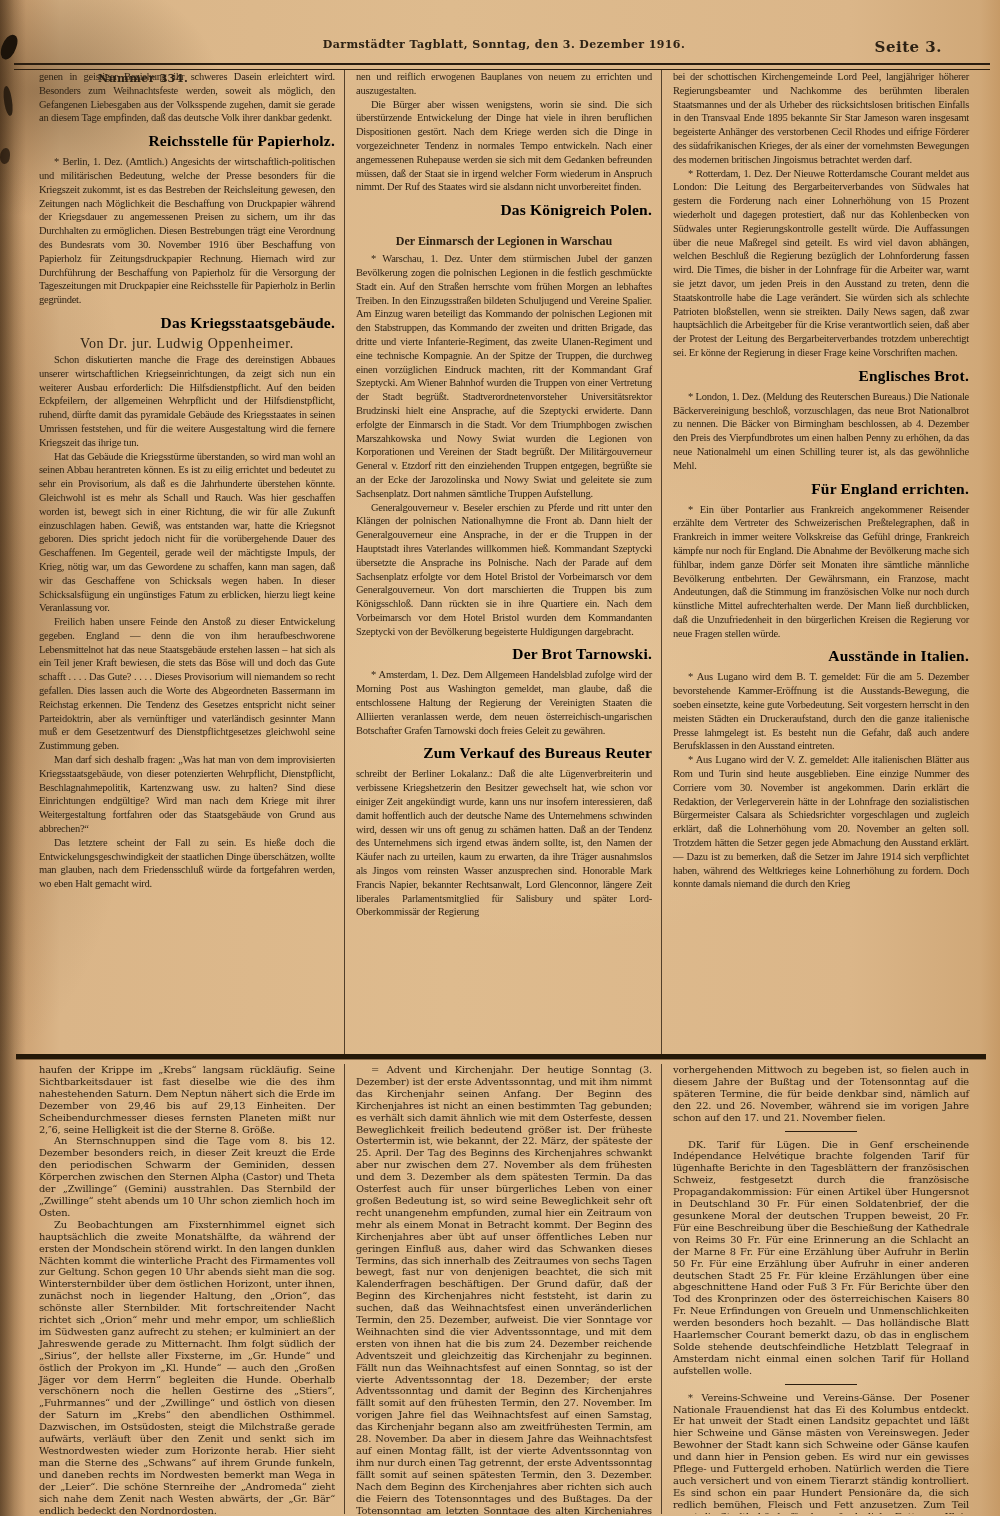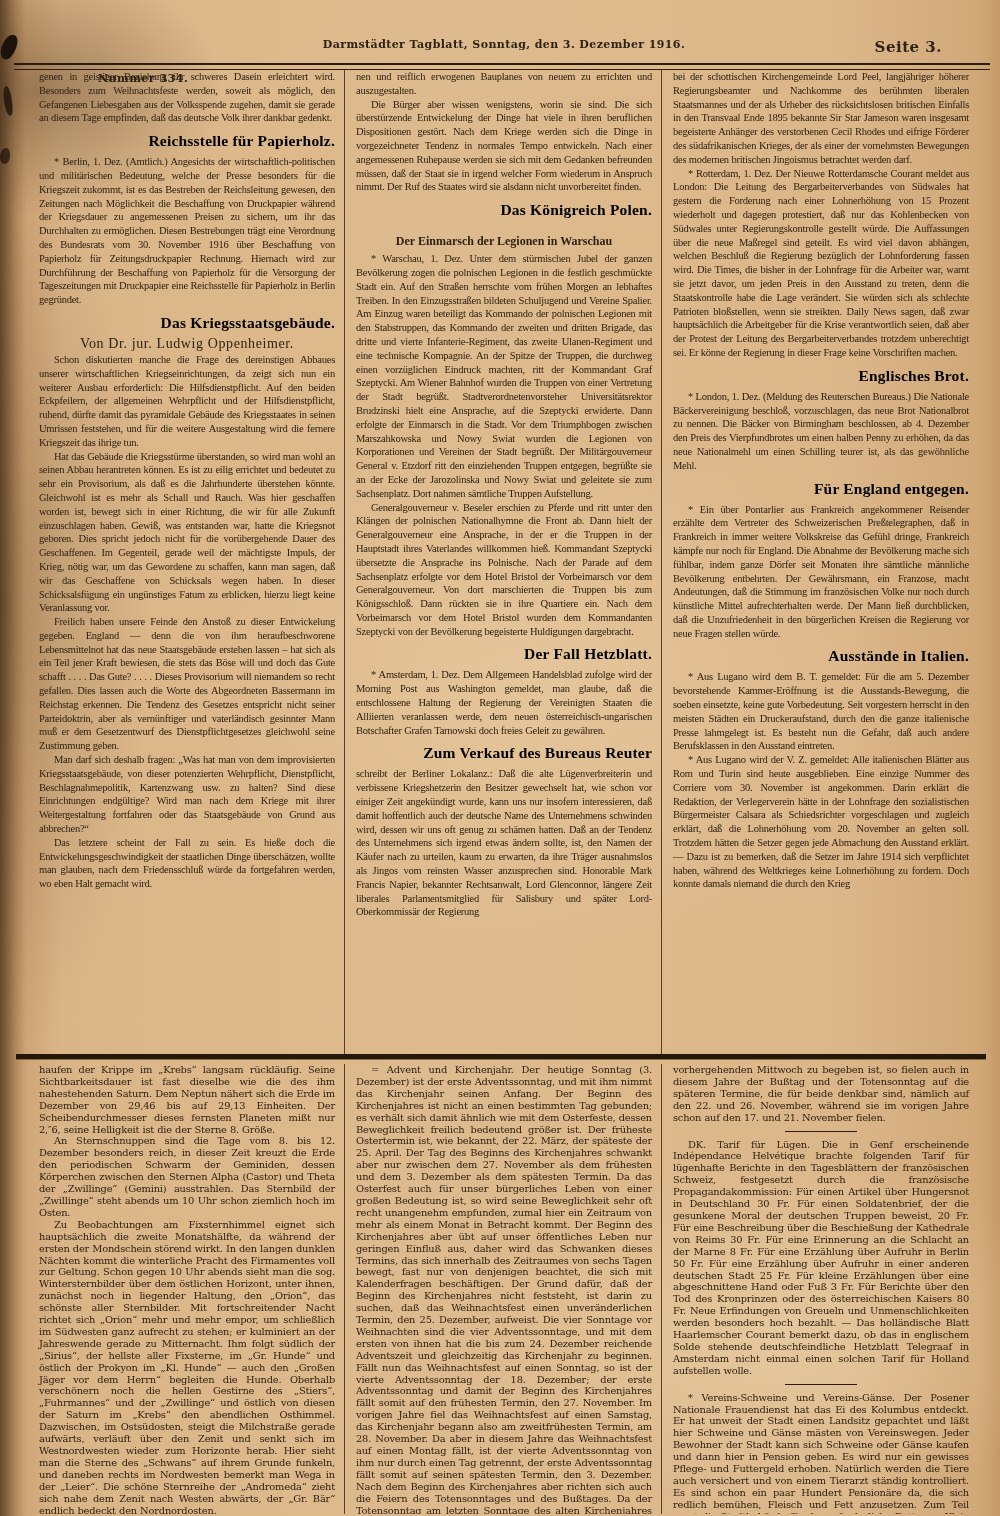--- a/index.html
+++ b/index.html
@@ -81,31 +81,31 @@
       <p class="a-paragraph">Man darf sich deshalb fragen: „Was hat man von dem improvisierten Kriegsstaatsgebäude, von dieser potenzierten Wehrpflicht, Dienstpflicht, Beschlagnahmepolitik, Kartenzwang usw. zu halten? Sind diese Einrichtungen endgültige? Wird man nach dem Kriege mit ihrer Weitergestaltung fortfahren oder das Staatsgebäude von Grund aus abbrechen?“</p>
       <p class="a-paragraph">Das letztere scheint der Fall zu sein. Es hieße doch die Entwickelungsgeschwindigkeit der staatlichen Dinge überschätzen, wollte man glauben, nach dem Friedensschluß würde da fortgefahren werden, wo eben Halt gemacht wird.</p>
     </div>
   <div class="col">
       <p class="a-paragraph no-indent">nen und reiflich erwogenen Bauplanes von neuem zu errichten und auszugestalten.</p>
       <p class="a-paragraph">Die Bürger aber wissen wenigstens, worin sie sind. Die sich überstürzende Entwickelung der Dinge hat viele in ihren beruflichen Dispositionen gestört. Nach dem Kriege werden sich die Dinge in vorgezeichneter Tendenz in normales Tempo entwickeln. Nach einer angemessenen Ruhepause werden sie sich mit dem Gedanken befreunden müssen, daß der Staat sie in irgend welcher Form wiederum in Anspruch nimmt. Der Ruf des Staates wird sie alsdann nicht unvorbereitet finden.</p>
       <div class="a-heading">Das Königreich Polen.</div>
       <div class="a-subheading">Der Einmarsch der Legionen in Warschau</div>
       <p class="a-paragraph">* Warschau, 1. Dez. Unter dem stürmischen Jubel der ganzen Bevölkerung zogen die polnischen Legionen in die festlich geschmückte Stadt ein. Auf den Straßen herrschte vom frühen Morgen an lebhaftes Treiben. In den Einzugsstraßen bildeten Schuljugend und Vereine Spalier. Am Einzug waren beteiligt das Kommando der polnischen Legionen mit den Stabstruppen, das Kommando der zweiten und dritten Brigade, das dritte und vierte Infanterie-Regiment, das zweite Ulanen-Regiment und eine technische Kompagnie. An der Spitze der Truppen, die durchweg einen vorzüglichen Eindruck machten, ritt der Kommandant Graf Szeptycki. Am Wiener Bahnhof wurden die Truppen von einer Vertretung der Stadt begrüßt. Stadtverordnetenvorsteher Universitätsrektor Brudzinski hielt eine Ansprache, auf die Szeptycki erwiderte. Dann erfolgte der Einmarsch in die Stadt. Vor dem Triumphbogen zwischen Marszahkowska und Nowy Swiat wurden die Legionen von Korporationen und Vereinen der Stadt begrüßt. Der Militärgouverneur General v. Etzdorf ritt den einziehenden Truppen entgegen, begrüßte sie an der Ecke der Jarozolinska und Nowy Swiat und geleitete sie zum Sachsenplatz. Dort nahmen sämtliche Truppen Aufstellung.</p>
       <p class="a-paragraph">Generalgouverneur v. Beseler erschien zu Pferde und ritt unter den Klängen der polnischen Nationalhymne die Front ab. Dann hielt der Generalgouverneur eine Ansprache, in der er die Truppen in der Hauptstadt ihres Vaterlandes willkommen hieß. Kommandant Szeptycki übersetzte die Ansprache ins Polnische. Nach der Parade auf dem Sachsenplatz erfolgte vor dem Hotel Bristol der Vorbeimarsch vor dem Generalgouverneur. Von dort marschierten die Truppen bis zum Königsschloß. Dann rückten sie in ihre Quartiere ein. Nach dem Vorbeimarsch vor dem Hotel Bristol wurden dem Kommandanten Szeptycki von der Bevölkerung begeisterte Huldigungen dargebracht.</p>
-      <div class="a-heading">Der Fall Hetzblatt.</div>
+      <div class="a-heading">Der Brot Tarnowski.</div>
       <p class="a-paragraph">* Amsterdam, 1. Dez. Dem Allgemeen Handelsblad zufolge wird der Morning Post aus Washington gemeldet, man glaube, daß die entschlossene Haltung der Regierung der Vereinigten Staaten die Alliierten veranlassen werde, dem neuen österreichisch-ungarischen Botschafter Grafen Tarnowski doch freies Geleit zu gewähren.</p>
       <div class="a-heading">Zum Verkauf des Bureaus Reuter</div>
       <p class="a-paragraph no-indent">schreibt der Berliner Lokalanz.: Daß die alte Lügenverbreiterin und verbissene Kriegshetzerin den Besitzer gewechselt hat, wie schon vor einiger Zeit angekündigt wurde, kann uns nur insofern interessieren, daß damit hoffentlich auch der deutsche Name des Unternehmens schwinden wird, dessen wir uns oft genug zu schämen hatten. Daß an der Tendenz des Unternehmens sich irgend etwas ändern sollte, ist, den Namen der Käufer nach zu urteilen, kaum zu erwarten, da ihre Träger ausnahmslos als Jingos vom reinsten Wasser anzusprechen sind. Honorable Mark Francis Napier, bekannter Rechtsanwalt, Lord Glenconnor, längere Zeit liberales Parlamentsmitglied für Salisbury und später Lord-Oberkommissär der Regierung</p>
     </div>
   <div class="col">
       <p class="a-paragraph no-indent">bei der schottischen Kirchengemeinde Lord Peel, langjähriger höherer Regierungsbeamter und Nachkomme des berühmten liberalen Staatsmannes und der als Urheber des rücksichtslosen britischen Einfalls in den Transvaal Ende 1895 bekannte Sir Star Jameson waren insgesamt begeisterte Anhänger des verstorbenen Cecil Rhodes und eifrige Förderer des südafrikanischen Krieges, der als einer der vornehmsten Bewegungen des modernen britischen Jingoismus betrachtet werden darf.</p>
       <p class="a-paragraph">* Rotterdam, 1. Dez. Der Nieuwe Rotterdamsche Courant meldet aus London: Die Leitung des Bergarbeiterverbandes von Südwales hat gestern die Forderung nach einer Lohnerhöhung von 15 Prozent wiederholt und dagegen protestiert, daß nur das Kohlenbecken von Südwales unter Regierungskontrolle gestellt würde. Die Auffassungen über die neue Maßregel sind geteilt. Es wird viel davon abhängen, welchen Beschluß die Regierung bezüglich der Lohnforderung fassen wird. Die Times, die bisher in der Lohnfrage für die Arbeiter war, warnt sie jetzt davor, um jeden Preis in den Ausstand zu treten, denn die Staatskontrolle habe die Lage verändert. Sie würden sich als schlechte Patrioten bloßstellen, wenn sie streikten. Daily News sagen, daß zwar hauptsächlich die Arbeitgeber für die Krise verantwortlich seien, daß aber der Protest der Leitung des Bergarbeiterverbandes trotzdem unberechtigt sei. Er könne der Regierung in dieser Frage keine Vorschriften machen.</p>
       <div class="a-heading">Englisches Brot.</div>
       <p class="a-paragraph">* London, 1. Dez. (Meldung des Reuterschen Bureaus.) Die Nationale Bäckervereinigung beschloß, vorzuschlagen, das neue Brot Nationalbrot zu nennen. Die Bäcker von Birmingham beschlossen, ab 4. Dezember den Preis des Vierpfundbrotes um einen halben Penny zu erhöhen, da das neue Nationalmehl um einen Schilling teurer ist, als das gewöhnliche Mehl.</p>
-      <div class="a-heading">Für England entgegen.</div>
+      <div class="a-heading">Für England errichten.</div>
       <p class="a-paragraph">* Ein über Pontarlier aus Frankreich angekommener Reisender erzählte dem Vertreter des Schweizerischen Preßtelegraphen, daß in Frankreich in immer weitere Volkskreise das Gefühl dringe, Frankreich kämpfe nur noch für England. Die Abnahme der Bevölkerung mache sich fühlbar, indem ganze Dörfer seit Monaten ihre sämtliche männliche Bevölkerung entbehrten. Der Gewährsmann, ein Franzose, macht Andeutungen, daß die Stimmung im französischen Volke nur noch durch künstliche Mittel aufrechterhalten werde. Der Mann ließ durchblicken, daß die Unzufriedenheit in den bürgerlichen Kreisen die Regierung vor neue Fragen stellen würde.</p>
       <div class="a-heading">Ausstände in Italien.</div>
       <p class="a-paragraph">* Aus Lugano wird dem B. T. gemeldet: Für die am 5. Dezember bevorstehende Kammer-Eröffnung ist die Ausstands-Bewegung, die soeben einsetzte, keine gute Vorbedeutung. Seit vorgestern herrscht in den meisten Städten ein Druckeraufstand, durch den die ganze italienische Presse lahmgelegt ist. Es besteht nun die Gefahr, daß auch andere Berufsklassen in den Ausstand eintreten.</p>
       <p class="a-paragraph">* Aus Lugano wird der V. Z. gemeldet: Alle italienischen Blätter aus Rom und Turin sind heute ausgeblieben. Eine einzige Nummer des Corriere vom 30. November ist angekommen. Darin erklärt die Redaktion, der Verlegerverein hätte in der Lohnfrage den sozialistischen Bürgermeister Calsara als Schiedsrichter vorgeschlagen und zugleich erklärt, daß die Lohnerhöhung vom 20. November an gelten soll. Trotzdem hätten die Setzer gegen jede Abmachung den Ausstand erklärt. — Dazu ist zu bemerken, daß die Setzer im Jahre 1914 sich verpflichtet haben, während des Weltkrieges keine Lohnerhöhung zu fordern. Doch konnte damals niemand die durch den Krieg</p>
     </div>
 </div>
 
 <div class="bottom-rule"></div>
 
 <div class="bottom-cols">

